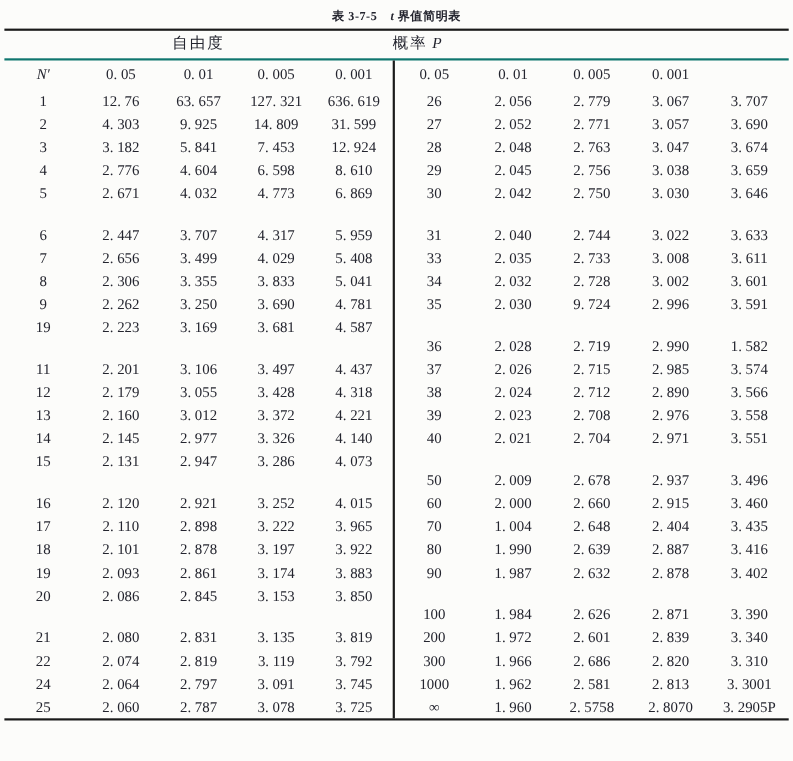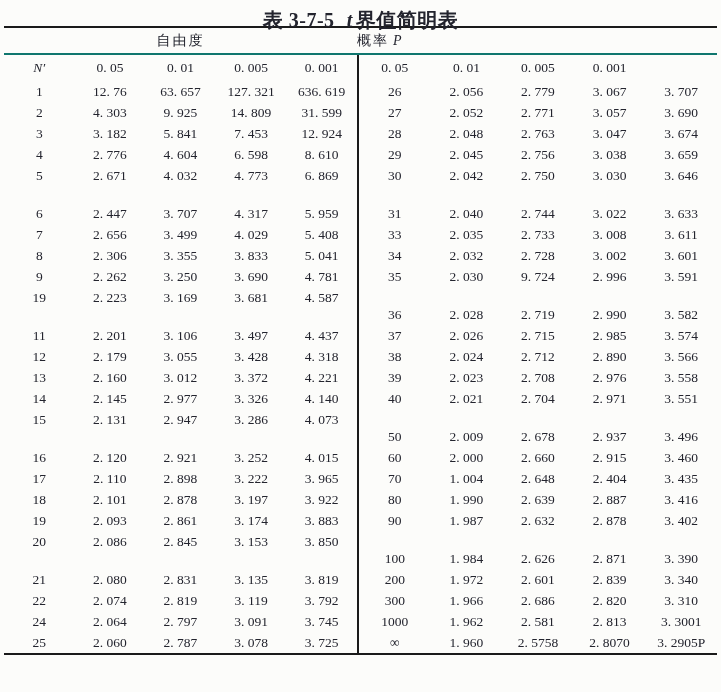--- a/index.html
+++ b/index.html
@@ -11,21 +11,21 @@
     overflow: hidden;
   }
   .sheet { margin: 0 4px; }
 
   
   .title {
     height: 28px;
     box-sizing: border-box;
     padding-top: 7px;
     text-align: center;
-    font-size: 20px;
+    font-size: 11px;
     font-weight: bold;
     border-bottom: 2px solid #1a1a1a;
     letter-spacing: 0.5px;
   }
   .t-prefix { margin-right: 12px; }
   .t-var { font-style: italic; margin-right: 3px; }
 
   
   .group-row {
     display: flex;
@@ -356,21 +356,21 @@
               <td>3. 591</td>
             </tr>
             <tr class="gap">
               <td colspan="5"></td>
             </tr>
             <tr>
               <td>36</td>
               <td>2. 028</td>
               <td>2. 719</td>
               <td>2. 990</td>
-              <td>3. 582</td>
+              <td>1. 582</td>
             </tr>
             <tr>
               <td>37</td>
               <td>2. 026</td>
               <td>2. 715</td>
               <td>2. 985</td>
               <td>3. 574</td>
             </tr>
             <tr>
               <td>38</td>

